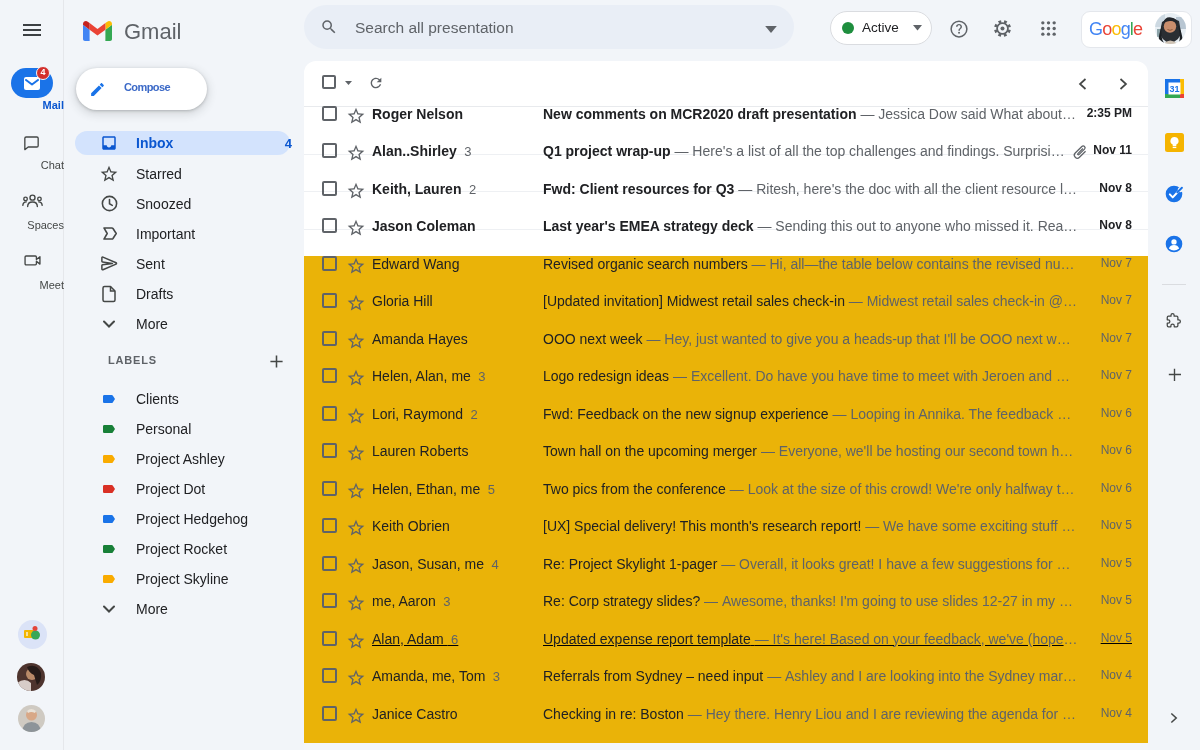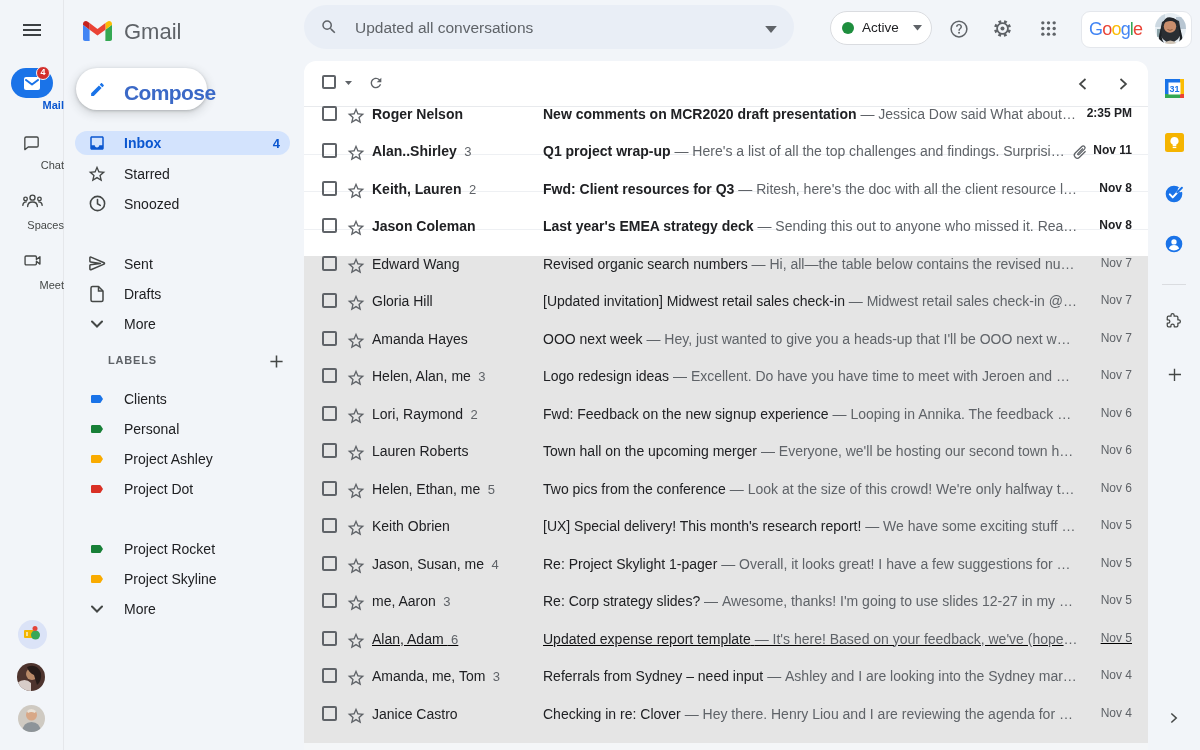--- a/index.html
+++ b/index.html
@@ -6,27 +6,27 @@
 html,body { width:1200px; height:750px; overflow:hidden; }
 body { font-family:"Liberation Sans", sans-serif; background:#f2f5f9; position:relative; }
 .abs { position:absolute; }
 
 
 #rail { position:absolute; left:0; top:0; width:64px; height:750px; border-right:1px solid #e5e7eb; }
 .rail-label { position:absolute; width:64px; text-align:right; font-size:11px; color:#444746; }
 
 
 #nav { position:absolute; left:64px; top:0; width:240px; height:750px; }
-.nav-row { position:absolute; left:16px; width:228px; height:30px; display:flex; align-items:center; font-size:14px; color:#202124; }
+.nav-row { position:absolute; left:28px; width:228px; height:30px; display:flex; align-items:center; font-size:14px; color:#202124; }
 .nav-ic { width:34px; display:flex; justify-content:center; align-items:center; flex:0 0 34px; margin-right:10px; }
 
 
 #card { position:absolute; left:304px; top:61px; width:844px; height:689px; background:#ffffff; border-radius:12px 12px 0 0; }
 .mrow { position:absolute; left:0; width:844px; height:49px; border-bottom:1px solid #eef0f3; display:flex; align-items:flex-start; }
-.mrow.read { background:#e5e5e5; }
+.mrow.read { background:#eab308; }
 .mrow .cb { width:15px; height:15px; border:2px solid #5f6368; border-radius:2px; margin-left:18px; flex:0 0 auto; }
 .mrow .star { flex:0 0 auto; margin-left:9px; }
 .sender { width:177px; flex:0 0 177px; padding-left:6px; font-size:14px; color:#202124; white-space:nowrap; overflow:hidden; }
 .subjwrap { flex:1 1 auto; font-size:14px; color:#5f6368; white-space:nowrap; overflow:hidden; text-overflow:ellipsis; margin-right:6px; }
 .subj { color:#202124; }
 .mrow.unread .sender, .mrow.unread .subj { font-weight:bold; }
 .dt { flex:0 0 64px; text-align:right; font-size:12px; color:#5f6368; padding-right:16px; white-space:nowrap; }
 .mrow.unread .dt { color:#202124; font-weight:bold; }
 .cnt { font-weight:normal; color:#5f6368; font-size:13px; }
 </style>
@@ -115,21 +115,21 @@
       <path fill="#fbbc04" d="M149.6 26.4v43.8l44.1-33.1V33c0-16.3-18.6-25.6-31.6-15.8z"></path>
       <path fill="#ea4335" d="M44.1 70.2V26.4l52.7 39.5 52.8-39.5v43.8L96.8 109.7z"></path>
       <path fill="#c5221f" d="M0 33v4.1l44.1 33.1V26.4L31.6 17C18.6 7.2 0 16.6 0 33z"></path>
     </svg>
   <div class="abs" style="left:124px; top:18.5px; font-size:22px; color:#5f6368;">Gmail</div>
 
   <div class="abs" style="left:304px; top:5px; width:490px; height:44px; background:#e9eef6; border-radius:22px;"></div>
   <svg class="abs" style="left:320px; top:18px;" width="18" height="18" viewBox="0 0 24 24">
       <path d="M15.5 14h-.79l-.28-.27A6.47 6.47 0 0 0 16 9.5 6.5 6.5 0 1 0 9.5 16c1.61 0 3.09-.59 4.23-1.57l.27.28v.79l5 4.99L20.49 19l-4.99-5zm-6 0C7.01 14 5 11.99 5 9.5S7.01 5 9.5 5 14 7.01 14 9.5 11.99 14 9.5 14z" fill="#5f6368"></path>
     </svg>
-  <div class="abs" style="left:355px; top:19px; font-size:15.5px; color:#5f6368;">Updated all conversations</div>
+  <div class="abs" style="left:355px; top:19px; font-size:15.5px; color:#5f6368;">Search all presentation</div>
   <svg class="abs" style="left:765px; top:25.5px;" width="12" height="7" viewBox="0 0 10 6">
       <path d="M0 0 H10 L5 6 Z" fill="#5f6368"></path>
     </svg>
 
   <div class="abs" style="left:830px; top:11px; width:102px; height:34px; background:#fff; border:1px solid #dadce0; border-radius:17px;"></div>
   <div class="abs" style="left:842px; top:21.5px; width:12px; height:12px; background:#1e8e3e; border-radius:50%;"></div>
   <div class="abs" style="left:862px; top:20px; font-size:13.5px; color:#202124;">Active</div>
   <svg class="abs" style="left:913px; top:25px;" width="9" height="6" viewBox="0 0 9 6">
       <path d="M0 0 L4.5 5.5 L9 0 Z" fill="#5f6368"></path>
     </svg>
@@ -182,21 +182,21 @@
       </g>
     </svg>
 </div>
 
 <div id="nav">
 
   <div class="abs" style="left:12px; top:67.5px; width:131px; height:42px; background:#fff; border-radius:21px; box-shadow:0 1px 3px rgba(60,64,67,.28), 0 3px 8px 2px rgba(60,64,67,.14);"></div>
   <svg class="abs" style="left:25px; top:81px;" width="17" height="17" viewBox="0 0 24 24">
       <path fill="#1a73e8" d="M3 17.25V21h3.75L17.81 9.94l-3.75-3.75L3 17.25zM20.71 7.04c.39-.39.39-1.02 0-1.41l-2.34-2.34c-.39-.39-1.02-.39-1.41 0l-1.83 1.83 3.75 3.75 1.83-1.83z"></path>
     </svg>
-  <div class="abs" style="left:60px; top:81px; font-size:21px; color:#3b69c7; font-weight:bold; letter-spacing:-0.6px;">Compose</div>
+  <div class="abs" style="left:60px; top:81px; font-size:11px; color:#3b69c7; font-weight:bold; letter-spacing:-0.6px;">Compose</div>
 
   <div class="abs" style="left:11px; top:130.5px; width:215px; height:24px; background:#d3e3fd; border-radius:12px;"></div>
 
   <div class="nav-row" style="top:128px; color:#0b57d0; font-weight:bold;">
     <span class="nav-ic">
         <svg width="18" height="18" viewBox="0 0 24 24">
           <path fill="#0b57d0" d="M19 3H5c-1.1 0-2 .9-2 2v14c0 1.1.9 2 2 2h14c1.1 0 2-.9 2-2V5c0-1.1-.9-2-2-2zm0 12h-4c0 1.66-1.35 3-3 3s-3-1.34-3-3H5V5h14v10z"></path>
         </svg>
       </span>
     <span>Inbox</span>
@@ -214,20 +214,28 @@
     <span class="nav-ic">
         <svg width="19" height="19" viewBox="0 0 24 24">
           <g fill="none" stroke="#444746" stroke-width="2">
             <circle cx="12" cy="12" r="9"></circle>
             <path d="M12 7v5.3l3.5 2" stroke-linecap="round"></path>
           </g>
         </svg>
       </span>
     <span>Snoozed</span>
   </div>
+  <div class="nav-row" style="top:218.5px;">
+    <span class="nav-ic">
+        <svg width="19" height="19" viewBox="0 0 24 24">
+          <path fill="none" stroke="#444746" stroke-width="2" stroke-linejoin="round" d="M5 19l10 .01c.57 0 1.09-.28 1.4-.72L20.5 12l-4.1-6.29c-.31-.44-.83-.72-1.4-.72L5 5l4.1 7L5 19z"></path>
+        </svg>
+      </span>
+    <span>Important</span>
+  </div>
   <div class="nav-row" style="top:248.5px;">
     <span class="nav-ic">
         <svg width="19" height="19" viewBox="0 0 24 24">
           <path fill="none" stroke="#444746" stroke-width="2" stroke-linejoin="round" d="M3.4 20.4l17.45-7.48c.81-.35.81-1.49 0-1.84L3.4 3.6c-.66-.29-1.39.2-1.39.91L2 9.12c0 .5.37.93.87.99L16 12 2.87 13.88c-.5.07-.87.5-.87 1l.01 4.61c0 .71.73 1.2 1.39.91z" transform="scale(0.95) translate(0.5,0.5)"></path>
         </svg>
       </span>
     <span>Sent</span>
   </div>
   <div class="nav-row" style="top:278.5px;">
     <span class="nav-ic">
@@ -276,20 +284,28 @@
       </span>
       <span>Project Ashley</span>
     </div>
   <div class="nav-row" style="top:473.5px;">
       <span class="nav-ic">
         <svg width="16" height="16" viewBox="0 0 24 24">
           <path fill="#d93025" d="M17.63 6.84C17.27 6.33 16.67 6 16 6H5c-1.1 0-2 .9-2 2v8c0 1.1.9 2 2 2h11c.67 0 1.27-.33 1.63-.84L21 12l-3.37-5.16z"></path>
         </svg>
       </span>
       <span>Project Dot</span>
+    </div>
+  <div class="nav-row" style="top:503.5px;">
+      <span class="nav-ic">
+        <svg width="16" height="16" viewBox="0 0 24 24">
+          <path fill="#1a73e8" d="M17.63 6.84C17.27 6.33 16.67 6 16 6H5c-1.1 0-2 .9-2 2v8c0 1.1.9 2 2 2h11c.67 0 1.27-.33 1.63-.84L21 12l-3.37-5.16z"></path>
+        </svg>
+      </span>
+      <span>Project Hedgehog</span>
     </div>
   <div class="nav-row" style="top:533.5px;">
       <span class="nav-ic">
         <svg width="16" height="16" viewBox="0 0 24 24">
           <path fill="#188038" d="M17.63 6.84C17.27 6.33 16.67 6 16 6H5c-1.1 0-2 .9-2 2v8c0 1.1.9 2 2 2h11c.67 0 1.27-.33 1.63-.84L21 12l-3.37-5.16z"></path>
         </svg>
       </span>
       <span>Project Rocket</span>
     </div>
   <div class="nav-row" style="top:563.5px;">
@@ -476,21 +492,21 @@
         <span class="sender">Amanda, me, Tom <span class="cnt">&nbsp;3</span></span>
         <span class="subjwrap"><span class="subj">Referrals from Sydney – need input</span>&nbsp;<span style="color:#5f6368">—&nbsp;Ashley and I are looking into the Sydney market, a…</span></span>
         <span class="dt">Nov 4</span>
       </div>
       <div class="mrow read" style="top:600.0px;">
         <span class="cb"></span>
         <span class="star"><svg width="20" height="20" viewBox="0 0 24 24">
             <path fill="#5f6368" d="M22 9.24l-7.19-.62L12 2 9.19 8.63 2 9.24l5.46 4.73L5.82 21 12 17.27 18.18 21l-1.63-7.03L22 9.24zM12 15.4l-3.76 2.27 1-4.28-3.32-2.88 4.38-.38L12 6.1l1.71 4.04 4.38.38-3.32 2.88 1 4.28L12 15.4z"></path>
           </svg></span>
         <span class="sender">Janice Castro</span>
-        <span class="subjwrap"><span class="subj">Checking in re: Clover</span>&nbsp;<span style="color:#5f6368">—&nbsp;Hey there. Henry Liou and I are reviewing the agenda for Boston…</span></span>
+        <span class="subjwrap"><span class="subj">Checking in re: Boston</span>&nbsp;<span style="color:#5f6368">—&nbsp;Hey there. Henry Liou and I are reviewing the agenda for Boston…</span></span>
         <span class="dt">Nov 4</span>
       </div>
     </div>
   <div class="abs" style="left:0; top:682px; width:844px; height:7px; background:#f4f6f8;"></div>
 </div>
 
 <div id="rrail">
 
   <svg class="abs" style="left:1165px; top:79px;" width="19" height="19" viewBox="0 0 19 19">
       <rect x="0" y="0" width="19" height="19" rx="2.5" fill="#fff" stroke="#e0e0e0" stroke-width=".5"></rect>

